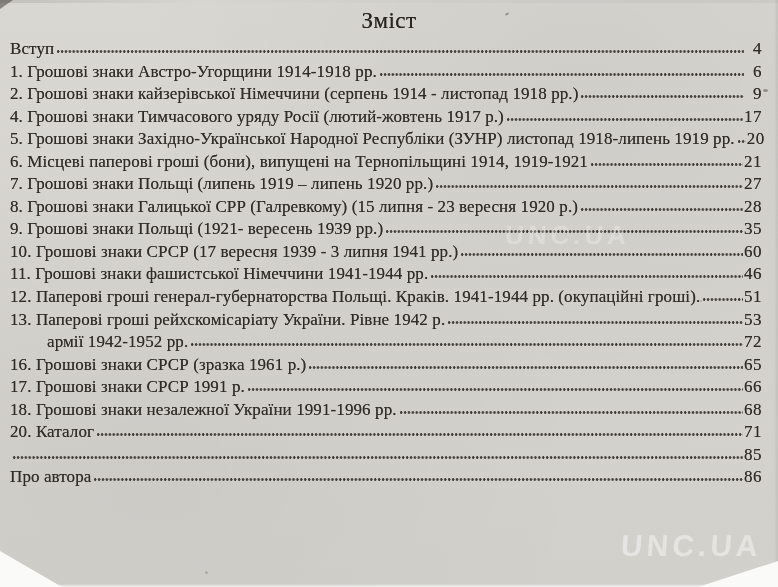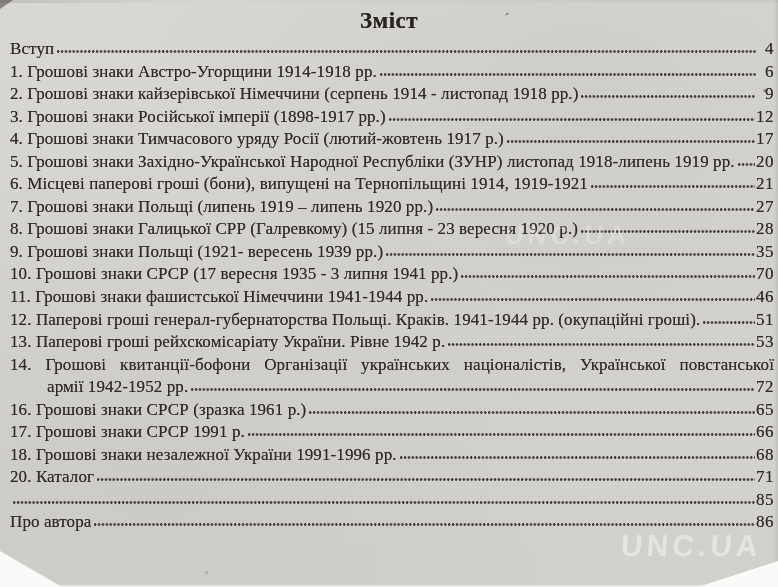--- a/index.html
+++ b/index.html
@@ -10,25 +10,25 @@
   .scan{
     position:relative;width:778px;height:587px;box-sizing:border-box;
     background:
       radial-gradient(ellipse at 75% 15%, rgba(0,0,0,0.04), rgba(0,0,0,0) 55%),
       radial-gradient(ellipse at 20% 80%, rgba(0,0,0,0.03), rgba(0,0,0,0) 50%),
       linear-gradient(180deg,#d9d7d2 0%, #d5d3ce 55%, #d2d0cb 100%);
     color:#2f2b27;
   }
   .title{
     margin:0;padding:8px 0 3px 0;
-    text-align:center;font-size:23px;font-weight:bold;
+    text-align:center;font-size:23px;font-weight:normal;
     letter-spacing:0.5px;color:#28251f;
     text-shadow:0 0 0.5px rgba(40,36,30,0.7);
   }
-  .toc{padding:1px 4px 0 10px;}
+  .toc{padding:1px 16px 0 10px;}
   .row{
     display:flex;align-items:baseline;
     font-size:17px;line-height:22.55px;white-space:nowrap;
     text-shadow:0 0 0.4px rgba(40,36,30,0.65);
   }
   .row .t{flex:0 0 auto;letter-spacing:0.1px;}
   .dots{
     flex:1 1 0;min-width:8px;height:12px;margin:0 1px 0 3px;
     background-image:radial-gradient(circle at 1.2px 9.5px, #3e3a34 1.05px, rgba(0,0,0,0) 1.5px);
     background-size:3.9px 12px;background-repeat:repeat-x;
@@ -86,25 +86,20 @@
         <span class="t">1. Грошові знаки Австро-Угорщини 1914-1918 рр.</span>
         <span class="dots"></span>
         <span class="pg">6</span>
       </div>
     <div class="row">
         <span class="t">2. Грошові знаки кайзерівської Німеччини (серпень 1914 - листопад 1918 рр.)</span>
         <span class="dots"></span>
         <span class="pg">9</span>
       </div>
     <div class="row">
-        <span class="t">3. Грошові знаки Російської імперії (1898-1917 рр.)</span>
-        <span class="dots"></span>
-        <span class="pg">12</span>
-      </div>
-    <div class="row">
         <span class="t">4. Грошові знаки Тимчасового уряду Росії (лютий-жовтень 1917 р.)</span>
         <span class="dots"></span>
         <span class="pg">17</span>
       </div>
     <div class="row">
         <span class="t">5. Грошові знаки Західно-Української Народної Республіки (ЗУНР) листопад 1918-липень 1919 рр.</span>
         <span class="dots"></span>
         <span class="pg">20</span>
       </div>
     <div class="row">
@@ -121,41 +116,38 @@
         <span class="t">8. Грошові знаки Галицької СРР (Галревкому) (15 липня - 23 вересня 1920 р.)</span>
         <span class="dots"></span>
         <span class="pg">28</span>
       </div>
     <div class="row">
         <span class="t">9. Грошові знаки Польщі (1921- вересень 1939 рр.)</span>
         <span class="dots"></span>
         <span class="pg">35</span>
       </div>
     <div class="row">
-        <span class="t">10. Грошові знаки СРСР (17 вересня 1935 - 3 липня 1941 рр.)</span>
+        <span class="t">10. Грошові знаки СРСР (17 вересня 1939 - 3 липня 1941 рр.)</span>
         <span class="dots"></span>
-        <span class="pg">70</span>
+        <span class="pg">60</span>
       </div>
     <div class="row">
         <span class="t">11. Грошові знаки фашистської Німеччини 1941-1944 рр.</span>
         <span class="dots"></span>
         <span class="pg">46</span>
       </div>
     <div class="row">
         <span class="t">12. Паперові гроші генерал-губернаторства Польщі. Краків. 1941-1944 рр. (окупаційні гроші).</span>
         <span class="dots"></span>
         <span class="pg">51</span>
       </div>
     <div class="row">
         <span class="t">13. Паперові гроші рейхскомісаріату України. Рівне 1942 р.</span>
         <span class="dots"></span>
         <span class="pg">53</span>
-      </div>
-    <div class="row just nodots">
-        <span class="t">14. Грошові квитанції-бофони Організації українських націоналістів, Української повстанської</span>
       </div>
     <div class="row indent">
         <span class="t">армії 1942-1952 рр.</span>
         <span class="dots"></span>
         <span class="pg">72</span>
       </div>
     <div class="row">
         <span class="t">16. Грошові знаки СРСР (зразка 1961 р.)</span>
         <span class="dots"></span>
         <span class="pg">65</span>

